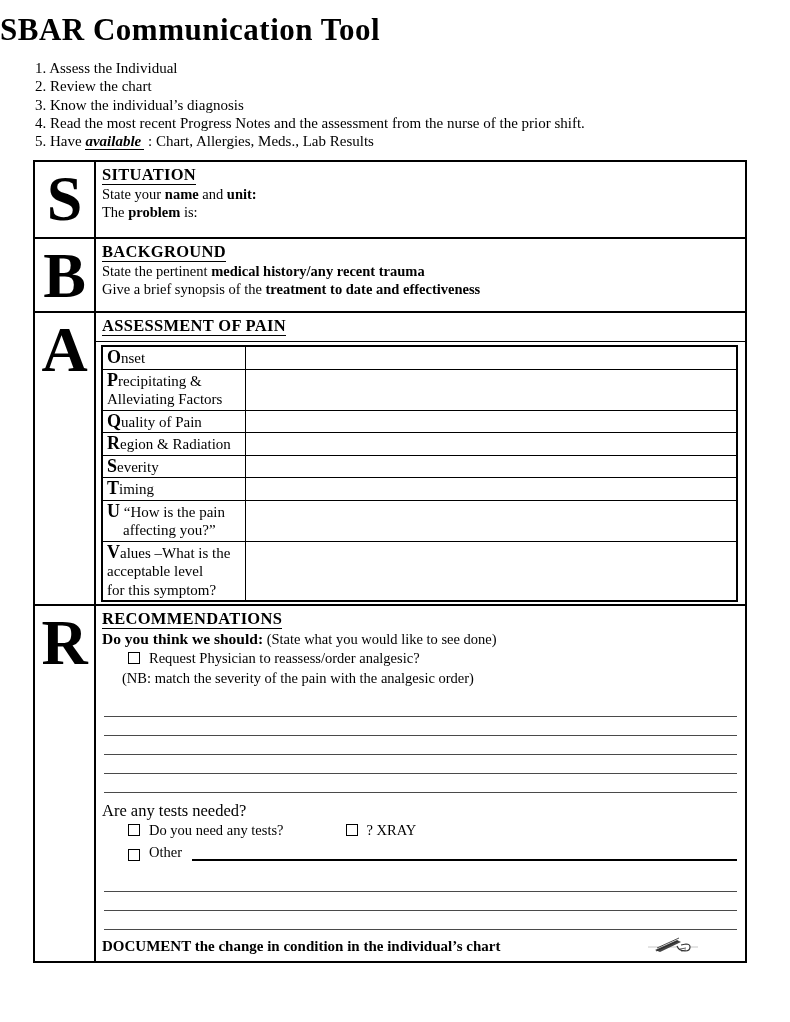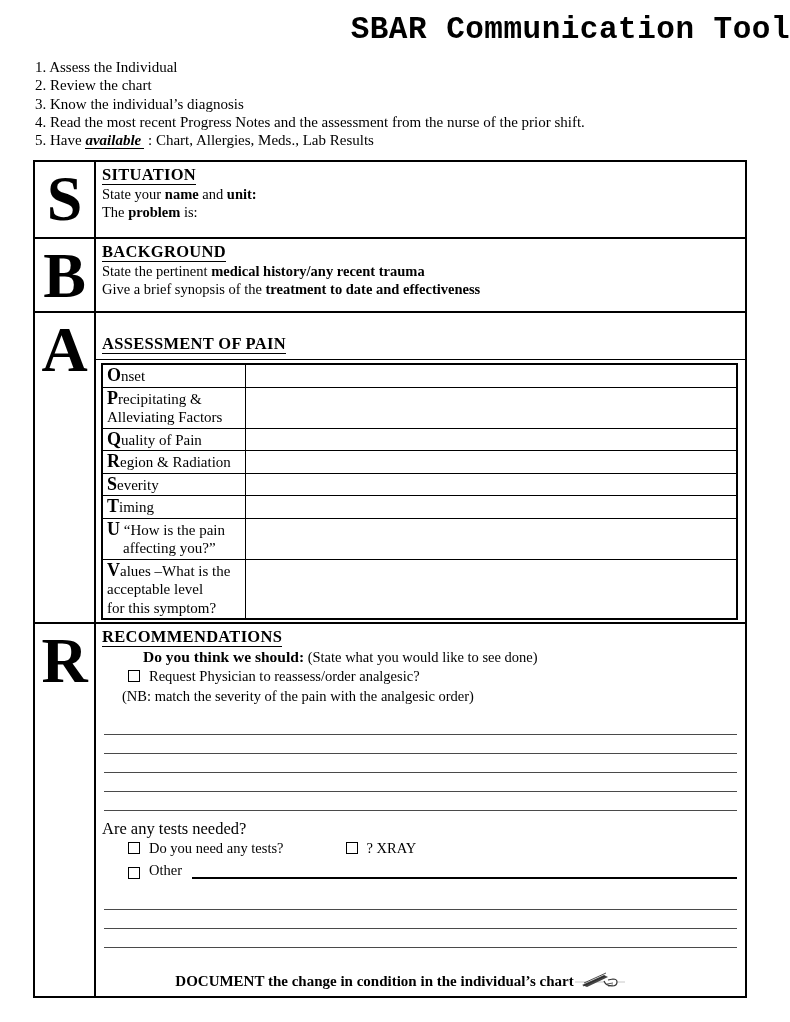--- a/index.html
+++ b/index.html
@@ -5,27 +5,26 @@
   html,body { margin:0; padding:0; background:#ffffff; }
   body {
     width:790px; height:1022px;
     font-family:"Liberation Serif", serif;
     color:#000;
     position:relative;
   }
   .page { width:790px; height:1022px; position:relative; }
 
   .doc-title {
-    text-align:right;
+    text-align:left;
     font-size:31px;
     font-weight:bold;
     margin:0;
     padding-top:12px;
     letter-spacing:0.5px;
-    font-family:Liberation Mono, monospace;
   }
 
   .steps {
     margin:11px 0 0 35px;
     font-size:15px;
     line-height:18.3px;
   }
   .step-avail {
     font-weight:bold;
     font-style:italic;
@@ -66,42 +65,42 @@
 
   .heading {
     display:inline-block;
     font-weight:bold;
     font-size:16.5px;
     line-height:19px;
     border-bottom:1.7px solid #000;
     letter-spacing:0.3px;
   }
   .row-a .content-cell { padding:0; }
-  .a-header { padding:3px 6px 5px 6px; border-bottom:1.7px solid #000;margin-top:18px; }
+  .a-header { padding:3px 6px 5px 6px; border-bottom:1.7px solid #000; }
 
   
   .pain-table {
     margin:3px 7px 2px 5px;
     border:2px solid #000;
   }
   .pain-row { display:flex; }
   .pain-row + .pain-row { border-top:1.5px solid #000; }
   .pain-label {
     flex:0 0 135px;
     border-right:1.5px solid #000;
     padding:1px 3px 1px 4px;
     font-size:15px;
     line-height:18.5px;
   }
   .pain-value { flex:1 1 auto; }
   .lead { font-weight:bold; font-size:18px; }
   .pl-indent { padding-left:16px; }
 
   
-  .r-line { margin-top:1px;margin-left:41px; }
+  .r-line { margin-top:1px; }
   .prompt-bold { font-weight:bold; font-size:15.5px; }
   .prompt-note { font-size:14.5px; }
   .cb {
     display:inline-block;
     width:10px; height:10px;
     border:1.6px solid #000;
     margin-right:9px;
     vertical-align:-1px;
     background:#fff;
   }
@@ -120,22 +119,22 @@
   .other-fill {
     flex:1 1 auto;
     border-bottom:2.6px solid #000;
     margin-left:10px;
     height:15px;
   }
   .write-lines-b { margin-top:12px; }
   .doc-row {
     display:flex;
     align-items:center;
-    justify-content:center;
-    margin-top:21px;
+    justify-content:space-between;
+    margin-top:4px;
     padding-right:40px;
   }
   .doc-text { font-weight:bold; font-size:15px; }
   .hand-icon { display:inline-block; width:52px; height:24px; }
 </style>
 </head>
 <body>
 
 <div class="page">
 

